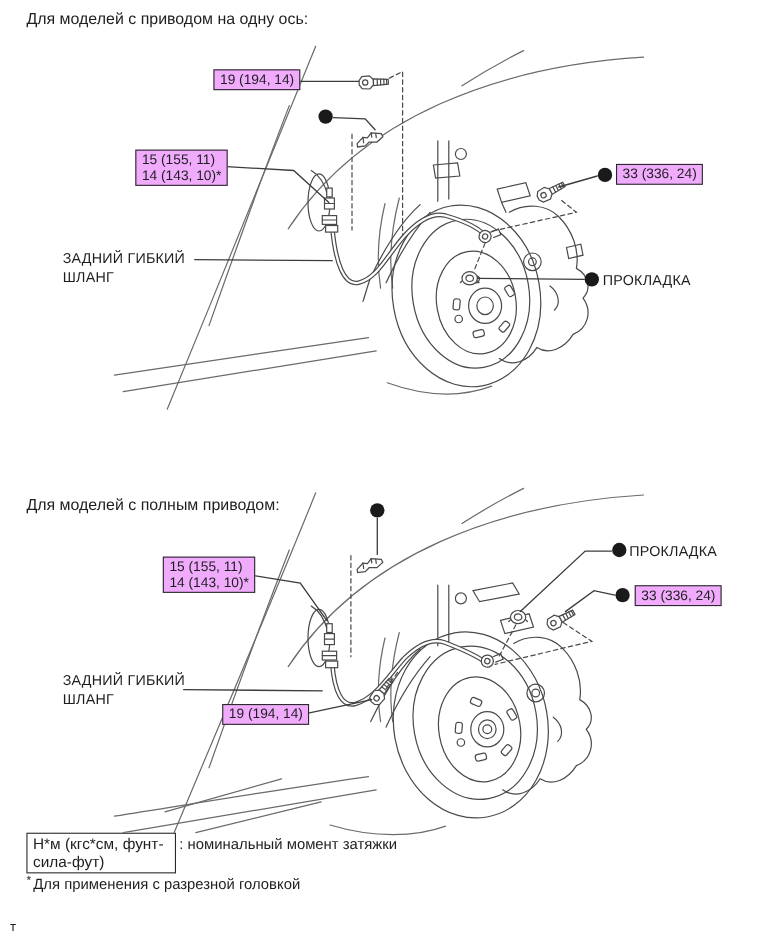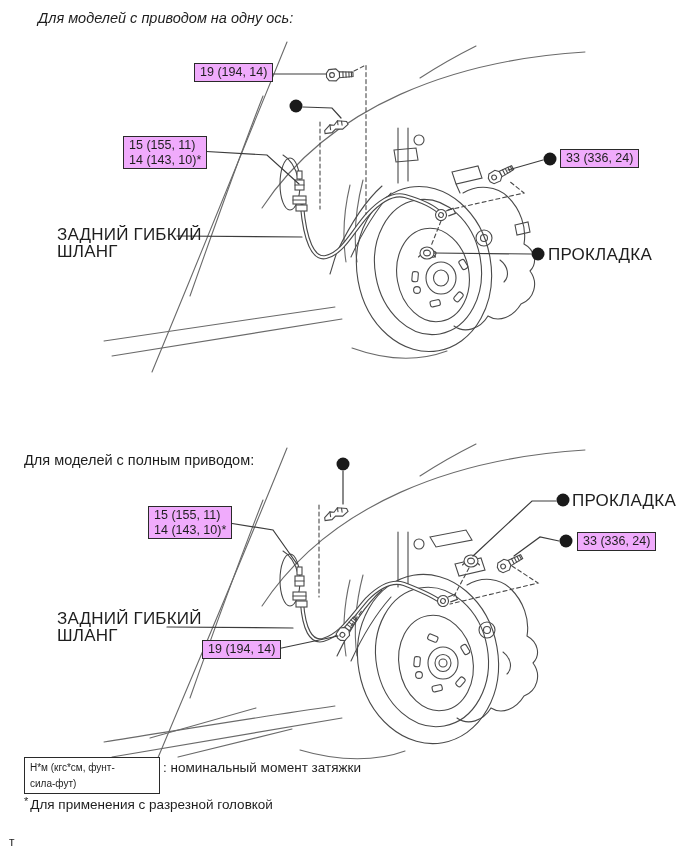--- a/index.html
+++ b/index.html
@@ -2,23 +2,23 @@
 <html><head>
 <meta charset="utf-8">
 <style>
   html,body{margin:0;padding:0;background:#fff;}
   .page{position:relative;width:691px;height:854px;background:#ffffff;
         font-family:"Liberation Sans",sans-serif;color:#1e1e1e;overflow:hidden;}
   .abs{position:absolute;white-space:nowrap;}
   .title{font-size:14.5px;}
   .tbox{border:1.6px solid #2a2a2a;background:#f0abfc;padding:1px 5px;
         font-size:12.5px;line-height:14.5px;}
-  .capslabel{font-size:17px;line-height:17px;letter-spacing:.2px;}
+  .capslabel{font-size:13px;line-height:17px;letter-spacing:.2px;}
   .legend-box{border:1.7px solid #2a2a2a;background:#fff;box-sizing:border-box;
-        width:136px;padding:2px 5px;font-size:10px;line-height:15.5px;}
+        width:136px;padding:2px 5px;font-size:14px;line-height:15.5px;}
   .legend-line{font-size:13.5px;}
   .star{font-size:11px;vertical-align:4px;margin-right:2px;}
   .bullet-inline{font-size:14px;margin-right:6px;}
   .footer-char{font-size:12px;}
   svg{position:absolute;left:0;top:0;}
 </style>
 </head>
 <body>
 
 <div class="page">
@@ -202,21 +202,21 @@
         <path d="M 277,649 L 338,636"></path>
       </g>
       <g fill="#1a1a1a" stroke="none">
         <circle cx="343" cy="464" r="6.5"></circle>
         <circle cx="563" cy="500" r="6.5"></circle>
         <circle cx="566" cy="541" r="6.5"></circle>
       </g>
     </g>
   </svg>
 
-  <div class="abs title" style="left:38px;top:10px;font-style:italic;">Для моделей с приводом на одну ось:</div>
+  <div class="abs title" style="left:24px;top:10px;">Для моделей с приводом на одну ось:</div>
 
   <div class="abs tbox" style="left:194px;top:63px;">19 (194, 14)</div>
 
   <div class="abs tbox" style="left:123px;top:136px;">
     <div>15 (155, 11)</div>
     <div>14 (143, 10)*</div>
   </div>
 
   <div class="abs capslabel" style="left:57px;top:226px;">
     <div>ЗАДНИЙ ГИБКИЙ</div>

